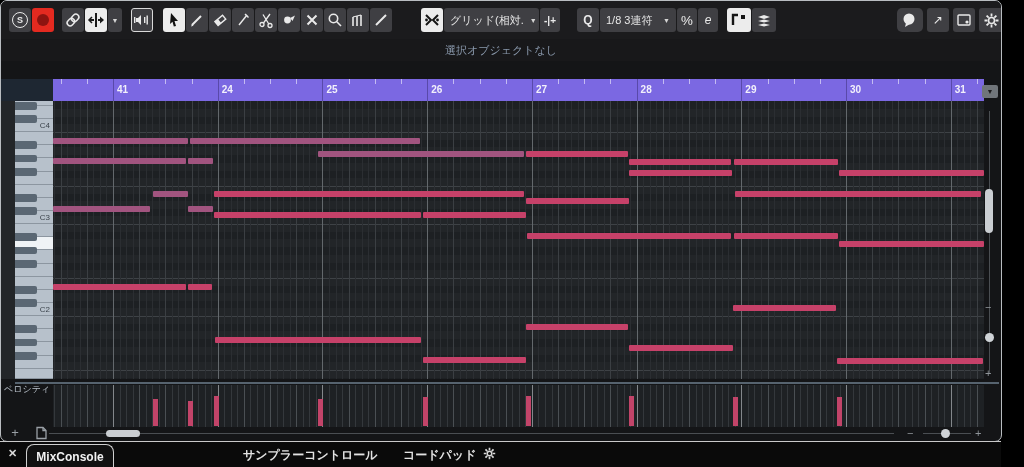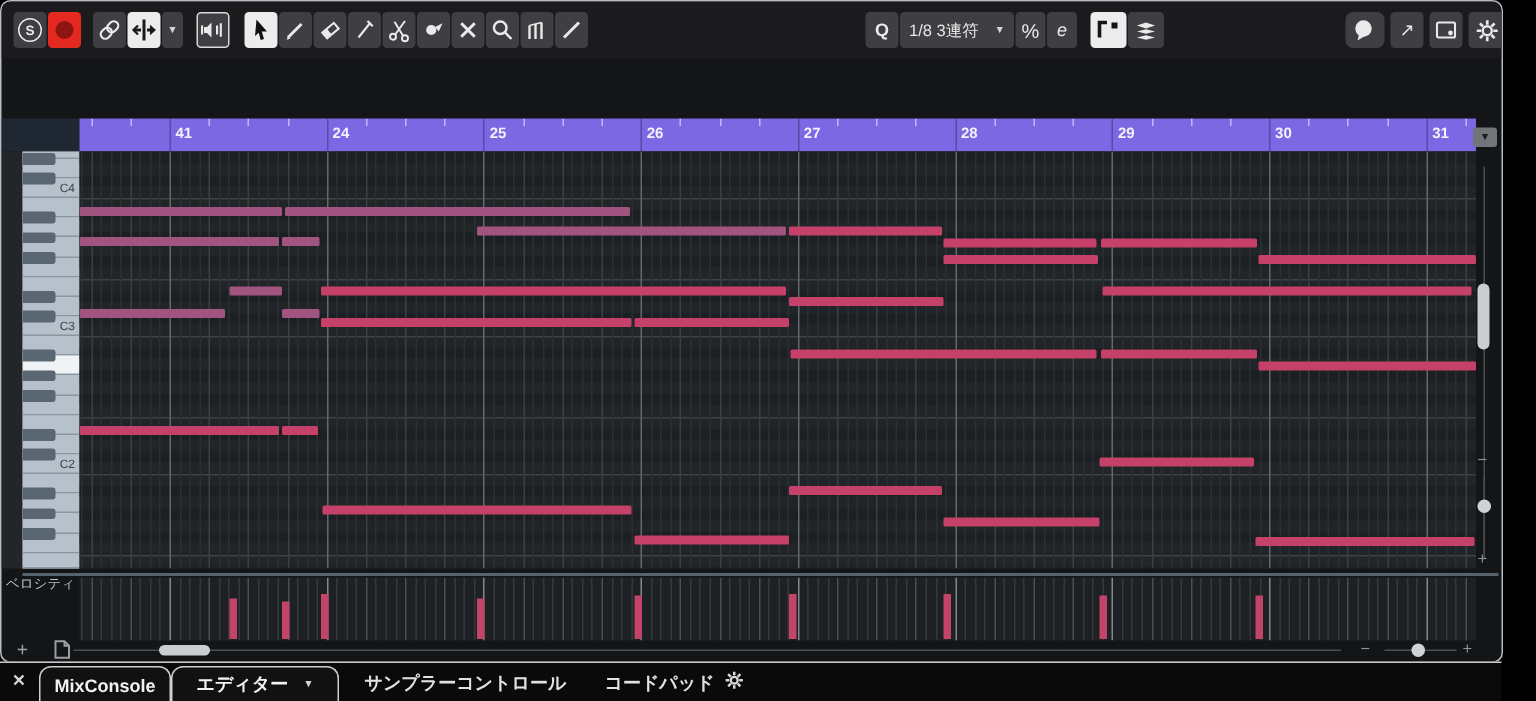--- a/index.html
+++ b/index.html
@@ -194,20 +194,34 @@
             <path d="M3 5 L11 3" stroke-width="1.2"></path>
           </svg>
         </button>
       <button class="tb">
         <svg width="16" height="16" viewBox="0 0 16 16" stroke="#eaeaea" stroke-width="2">
           <path d="M3 13 L13 3"></path>
           </svg>
         </button>
     </div>
 
+    <div class="grp" style="left:420px">
+      <button class="tb on">
+        <svg width="16" height="16" viewBox="0 0 16 16">
+          <path d="M2 3 L7 8 L2 13 M14 3 L9 8 L14 13" stroke="#151515" stroke-width="2" fill="none"></path>
+          <circle cx="2.5" cy="8" r="1.4" fill="#151515"></circle>
+            <circle cx="13.5" cy="8" r="1.4" fill="#151515"></circle>
+          </svg>
+        </button>
+      <div class="dd" style="width:83px;justify-content:space-between">
+        <span>グリッド(相対.</span>
+        <span class="caret">▼</span>
+      </div>
+      <button class="tb" style="width:20px;font-size:10px;font-weight:bold">-|+</button>
+    </div>
 
     <div class="grp" style="left:576px">
       <button class="tb txtglyph">Q</button>
       <div class="dd" style="width:64px;justify-content:space-between">
         <span>1/8 3連符</span>
         <span class="caret">▼</span>
       </div>
       <button class="tb" style="width:20px">%</button>
       <button class="tb" style="width:20px;font-style:italic;font-size:12px">e</button>
     </div>
@@ -248,20 +262,23 @@
         <svg width="17" height="17" viewBox="0 0 17 17">
           <circle cx="8.5" cy="8.5" r="3" fill="none" stroke="#eaeaea" stroke-width="1.6"></circle>
           <g stroke="#eaeaea" stroke-width="1.8">
             <path d="M8.5 1.5 v3 M8.5 12.5 v3 M1.5 8.5 h3 M12.5 8.5 h3 M3.6 3.6 l2.1 2.1 M11.3 11.3 l2.1 2.1 M13.4 3.6 l-2.1 2.1 M5.7 11.3 l-2.1 2.1"></path>
             </g>
           </svg>
         </button>
     </div>
   </div>
 
+  <div id="infoline">
+    <span>選択オブジェクトなし</span>
+  </div>
 
   <div id="corner"></div>
   <div id="ruler">
       <div class="rtick" style="left: 7.66px;"></div>
       <div class="rtick" style="left: 33.84px;"></div>
       <div class="rbar" style="left: 60.02px;"></div>
       <div class="rnum" style="left: 64.02px;">41</div>
       <div class="rtick" style="left: 86.2px;"></div>
       <div class="rtick" style="left: 112.38px;"></div>
       <div class="rtick" style="left: 138.56px;"></div>
@@ -724,24 +741,20 @@
   <div id="vzoom-track"></div>
   <div id="vzoom-thumb"></div>
   <div id="vzoom-plus">+</div>
 </div>
 
 <div id="tabbar">
   <button id="tab-close">✕</button>
   <div class="tab" style="left:26px;width:88px">
     <span>MixConsole</span>
   </div>
-  <div class="tab" style="left:114px;width:112px">
-    <span>エディター</span>
-    <span class="caret">▼</span>
-  </div>
   <button class="tabplain" style="left:243px">サンプラーコントロール</button>
   <button class="tabplain" style="left:403px">コードパッド</button>
   <button id="tab-gear">
     <svg width="13" height="13" viewBox="0 0 17 17">
       <circle cx="8.5" cy="8.5" r="3" fill="none" stroke="#d8d8d8" stroke-width="2"></circle>
       <g stroke="#d8d8d8" stroke-width="2.2">
         <path d="M8.5 1 v3.2 M8.5 12.8 v3.2 M1 8.5 h3.2 M12.8 8.5 h3.2 M3.2 3.2 l2.3 2.3 M11.5 11.5 l2.3 2.3 M13.8 3.2 l-2.3 2.3 M5.5 11.5 l-2.3 2.3"></path>
         </g>
       </svg></button>
 </div>

